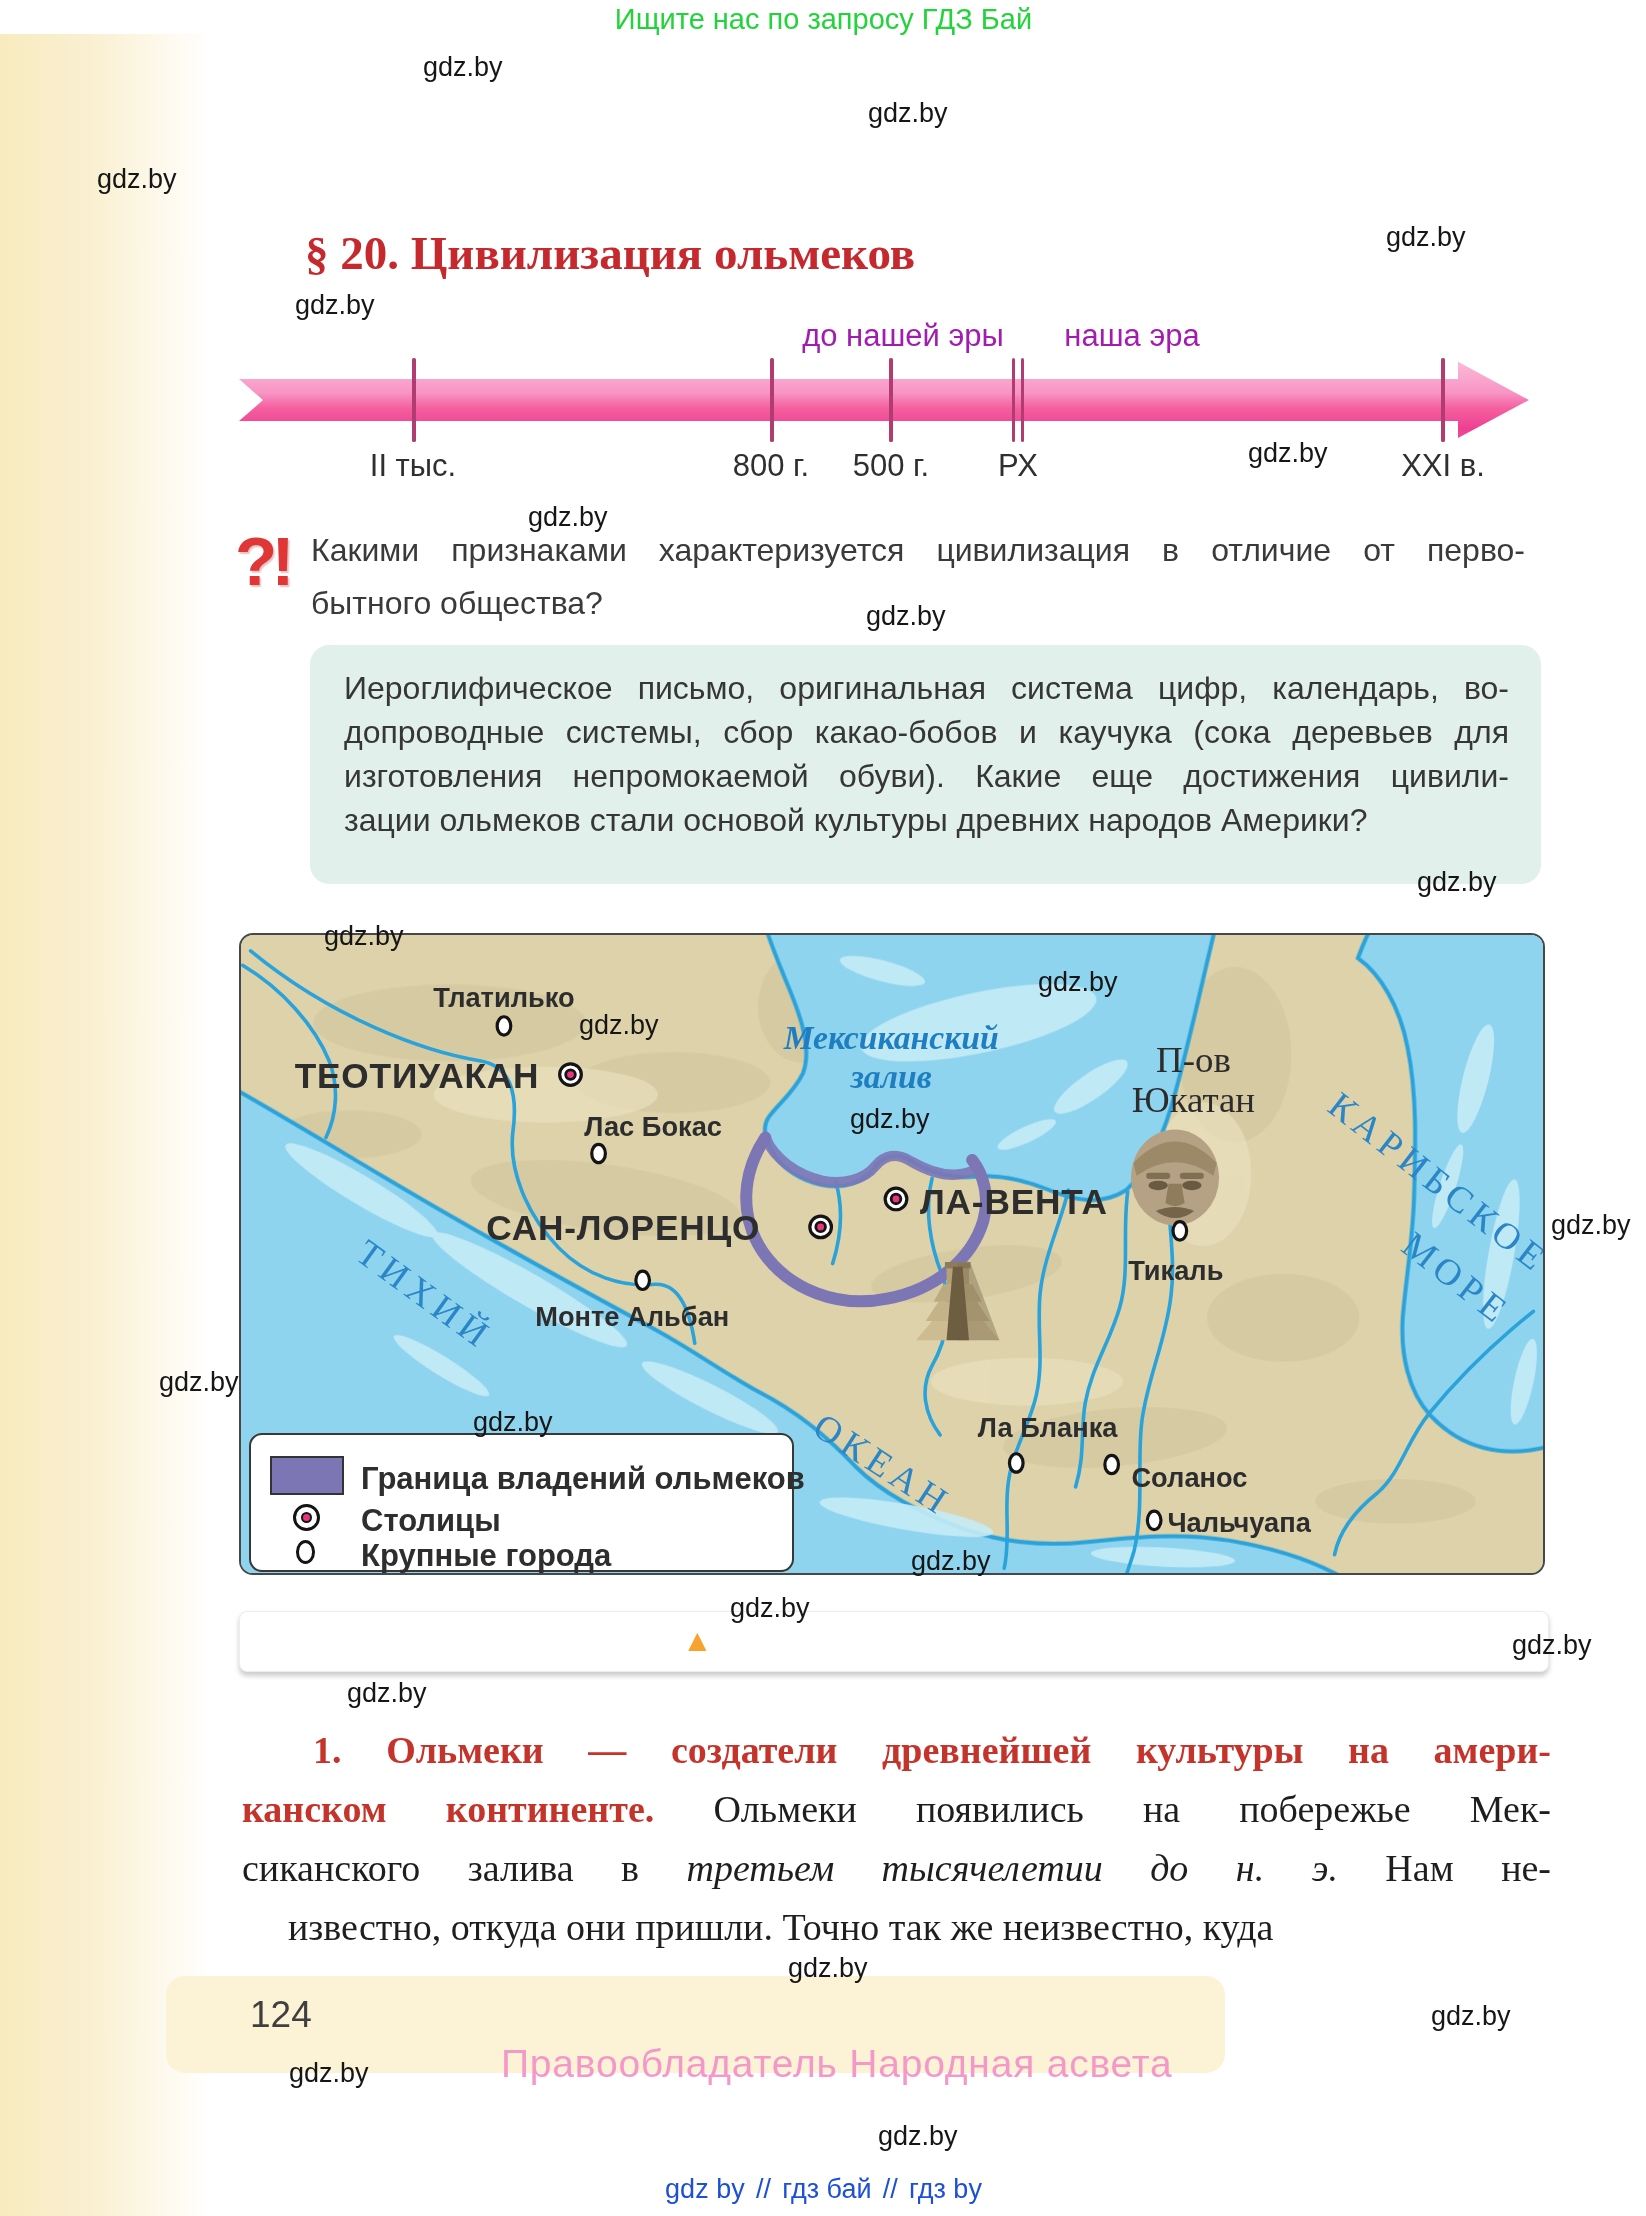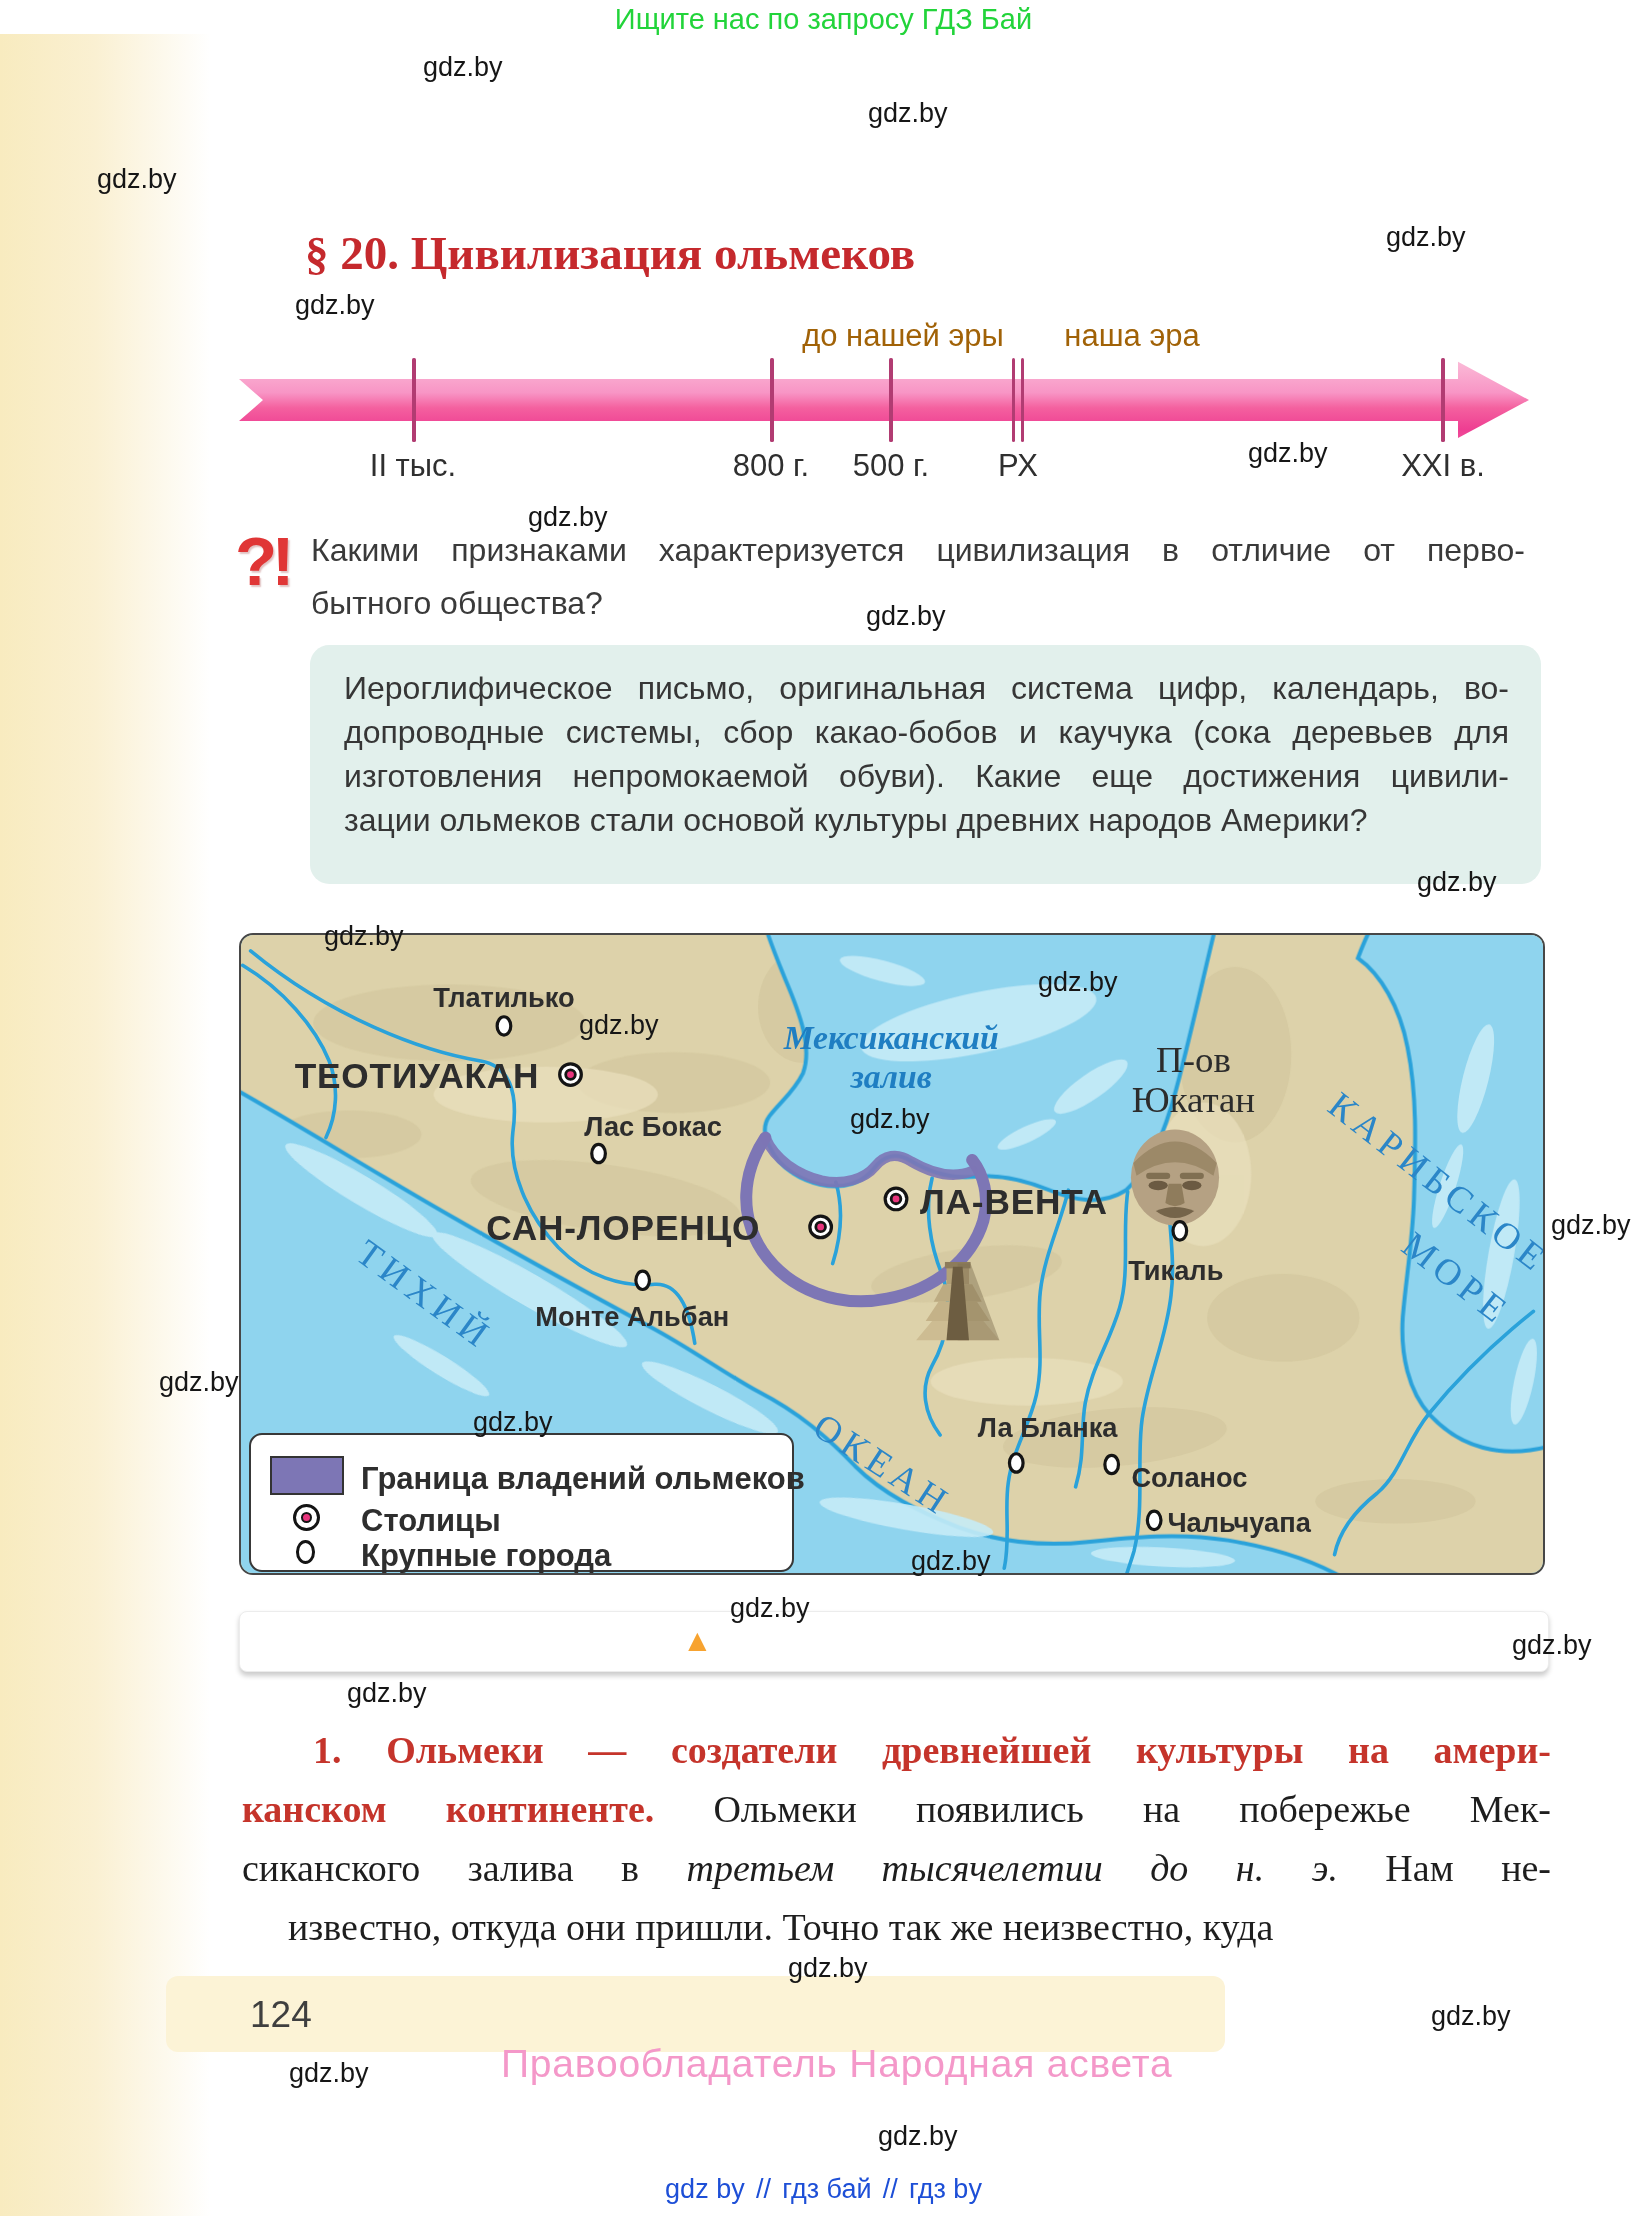--- a/index.html
+++ b/index.html
@@ -21,21 +21,21 @@
   .title { left:305px; top:226px; font-family:"Liberation Serif","DejaVu Serif",serif;
     font-weight:700; font-size:47px; color:#c5292d; white-space:nowrap; }
 
   
   .tl-arrow { left:239px; top:357px; width:1290px; height:85px;
     background:linear-gradient(180deg,#fbc0da 0%,#f895c5 42%,#f4609f 60%,#ee3e92 85%,#f1539f 100%);
     clip-path:polygon(0px 22px,1219px 22px,1219px 4.8px,1290px 43px,1219px 81px,1219px 64px,0px 64px,24px 43px);
     filter:drop-shadow(0 3.2px 2.4px rgba(0,0,0,.25)); }
   .tick { top:358px; width:4px; height:84px; background:#b13c72; border-radius:1.6px; z-index:5; }
   .tick-label { top:448px; transform:translateX(-50%); font-size:31px; color:#2f2f2f; white-space:nowrap; }
-  .era-label { top:318px; transform:translateX(-50%); font-size:31px; color:#a16207; white-space:nowrap; }
+  .era-label { top:318px; transform:translateX(-50%); font-size:31px; color:#a21caf; white-space:nowrap; }
 
   
   .q-icon { left:235px; top:522px; font-size:69px; font-weight:700; color:#e03636;
     letter-spacing:-5.6px; text-shadow:1.6px 2.4px 1.6px rgba(130,10,10,.25); }
   .q-line1 { left:311px; top:532px; width:1214px; font-size:32px; color:#3a3a3a;
     text-align:justify; text-align-last:justify; white-space:normal; }
   .q-line2 { left:311px; top:585px; font-size:32px; color:#3a3a3a; }
 
   
   .infobox { left:310px; top:645px; width:1231px; height:239px; background:#e2f0ec;
@@ -80,21 +80,21 @@
   
   .para { left:242px; top:1721px; width:1309px;
     font-family:"Liberation Serif","DejaVu Serif",serif; font-size:38px; color:#1e1e1e; }
   .para .pl { height:59px; line-height:59px; text-align:justify; text-align-last:justify; }
   .para .pl.nolast { text-align-last:left;margin-left:46px; }
   .para .red { color:#c5342b; font-weight:700; }
   .para .ital { font-style:italic; }
   .para .pl.indent { text-indent:71px; }
 
   
-  .page-box { left:166px; top:1976px; width:1059px; height:76px; background:#fcf3d6; border-radius:12px; }
+  .page-box { left:166px; top:1976px; width:1059px; height:97px; background:#fcf3d6; border-radius:19px; }
   .page-num { position:absolute; left:84px; top:17.7px; font-size:37px; color:#3f3f3f; }
   .publisher { left:501px; top:2042px; font-size:39px; color:#f498c9; letter-spacing:0.8px; white-space:nowrap; }
   .links { left:0; right:0; top:2174px; text-align:center; font-size:27px; color:#1d4fd7; }
   .links a { color:#1d4fd7; text-decoration:none; }
   .links .sep { margin:0 11.3px; }
 </style>
 </head>
 <body>
 
 <div class="abs side-strip"></div>

